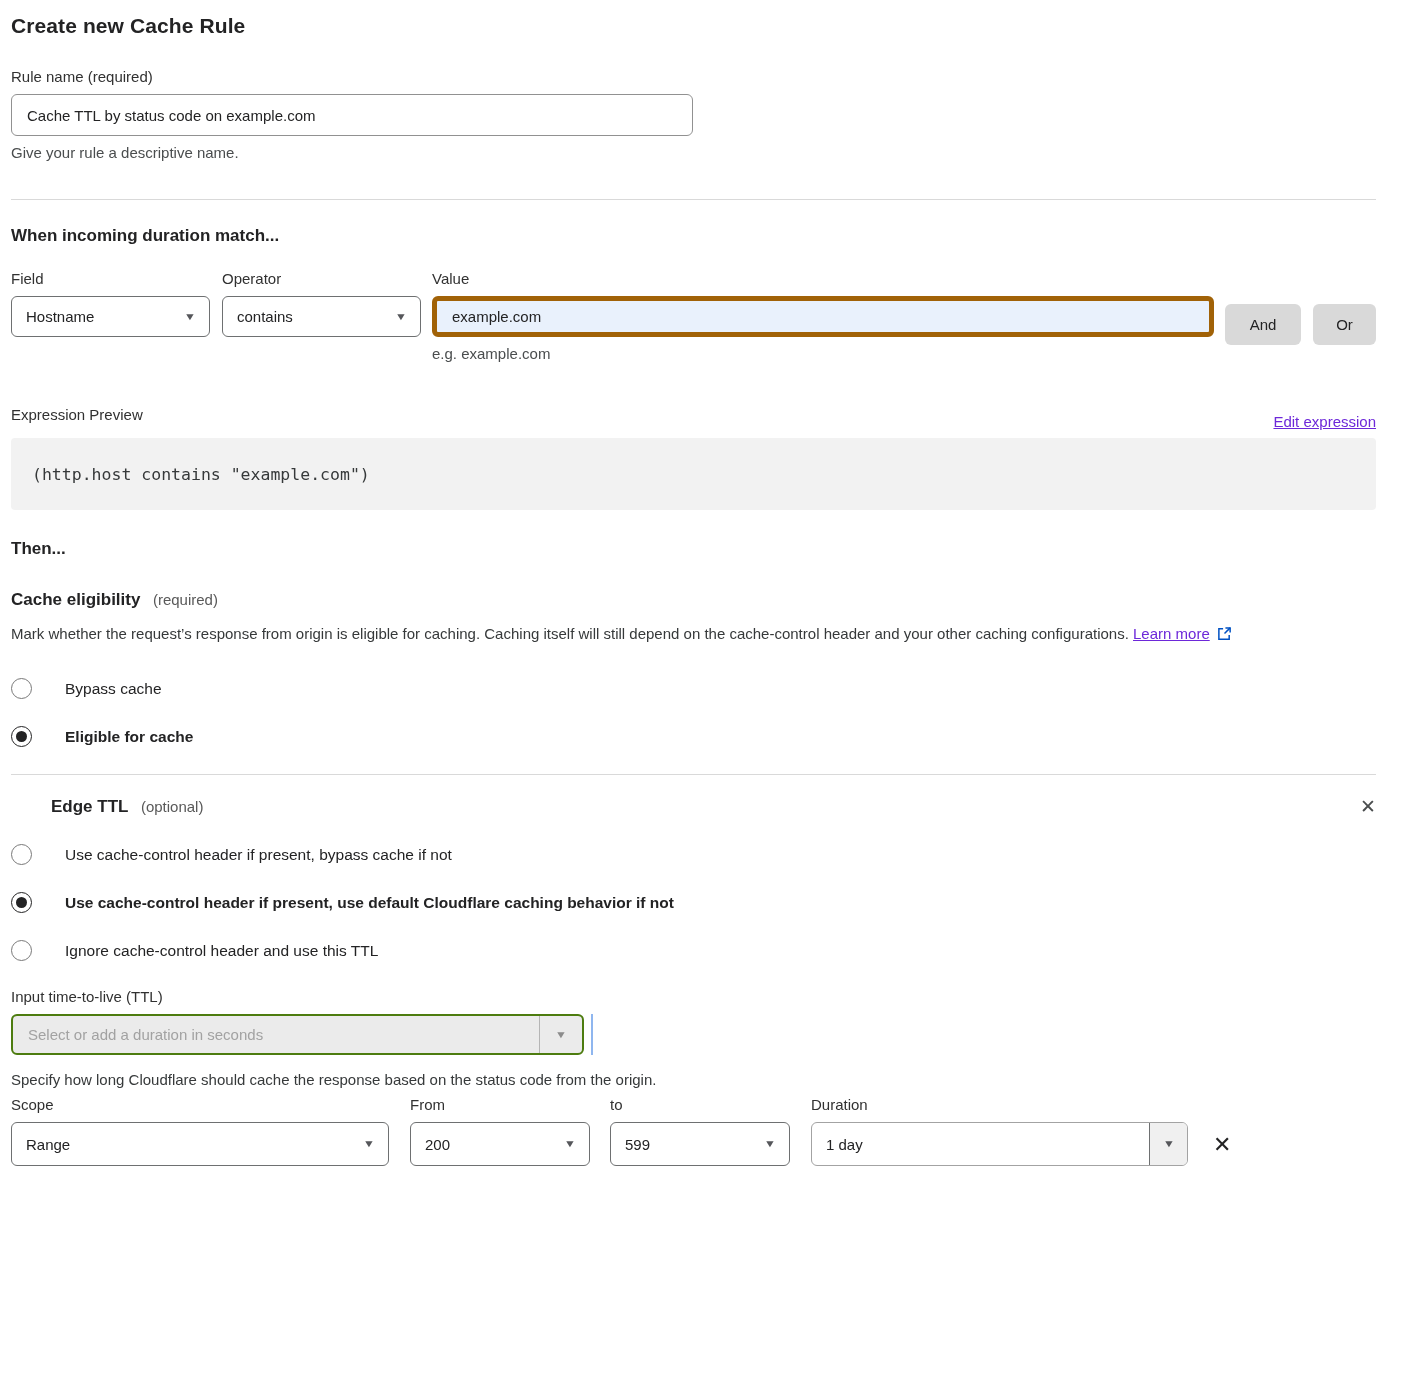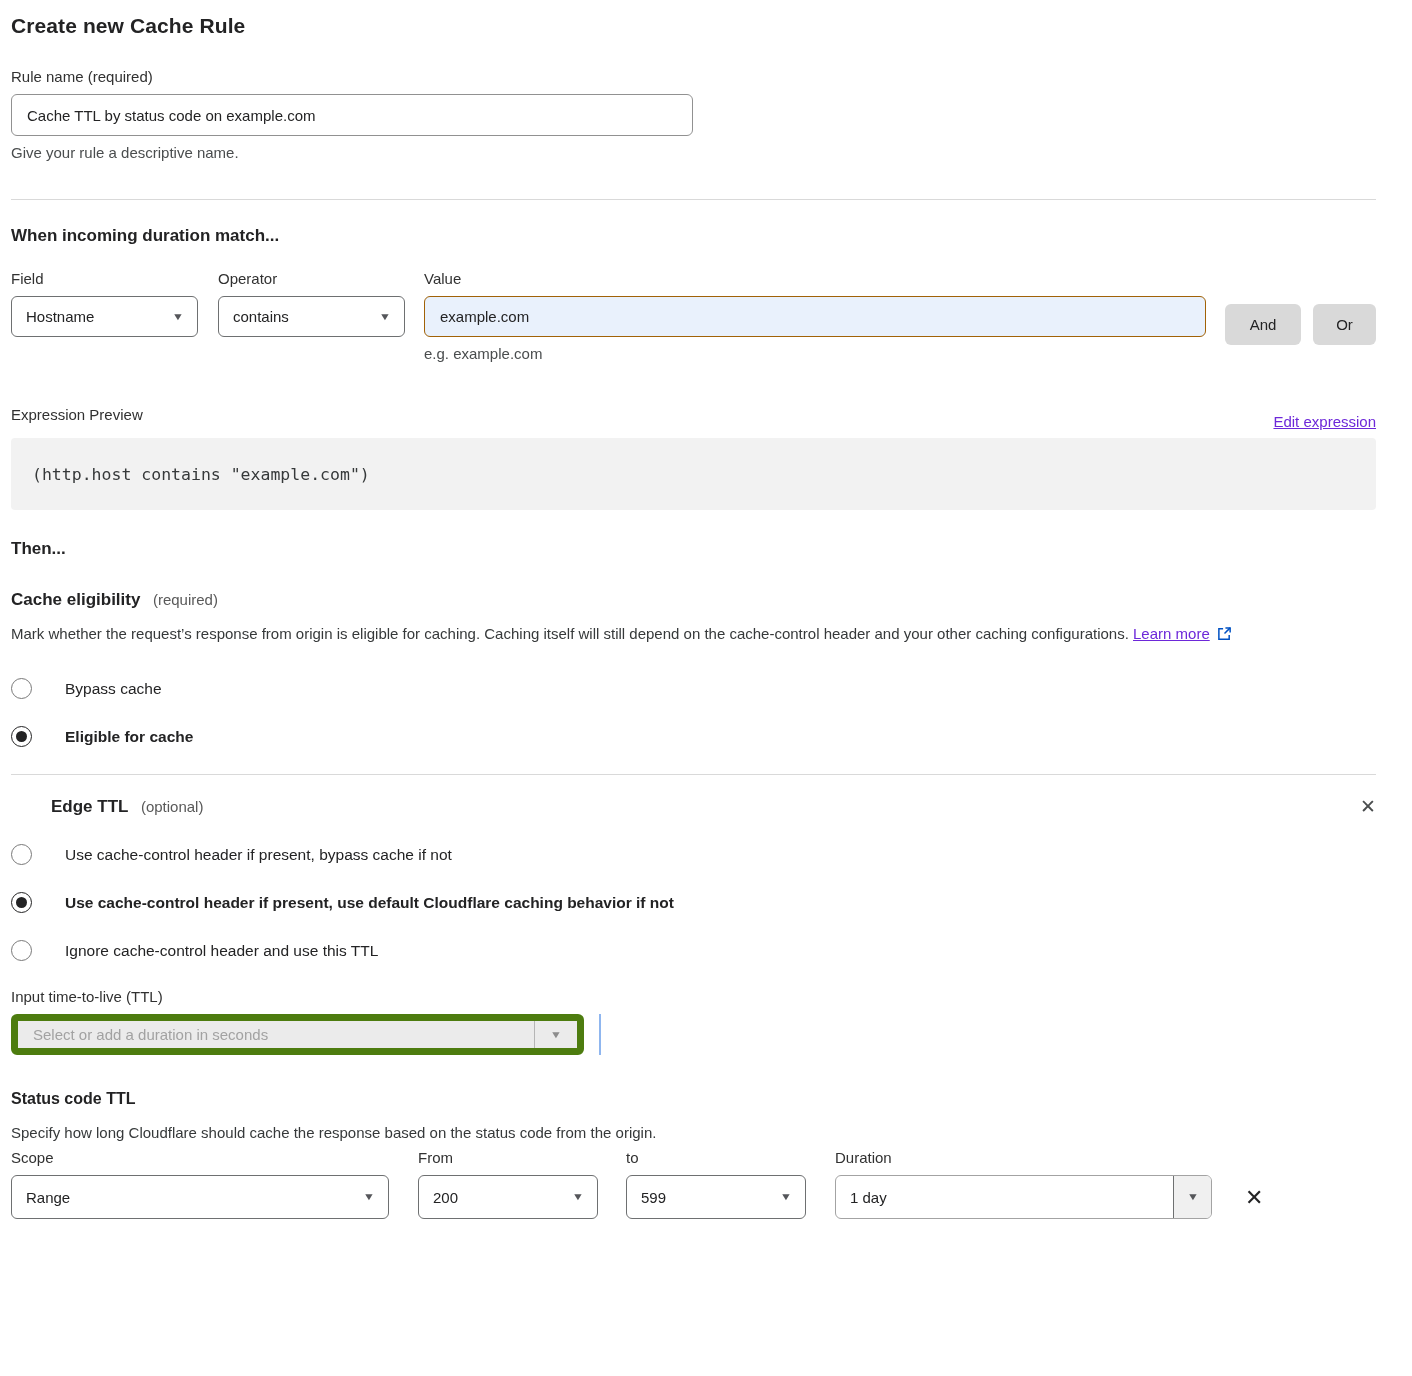--- a/index.html
+++ b/index.html
@@ -34,25 +34,25 @@
   
   .select {
     height: 41px; background: #fff;
     border: 1px solid #6e7071; border-radius: 6px;
     display: flex; align-items: center; justify-content: space-between;
     padding: 0 14px; font-size: 15px; color: #232324;
     cursor: pointer;
   }
   .caret { font-size: 10px; color: #55565a; line-height: 1; transform: scaleX(1.25); }
 
-  .row { display: flex; align-items: flex-start; gap: 8px; }
+  .row { display: flex; align-items: flex-start; }
 
   .value-input {
     width: 782px; height: 41px;
-    border: 1px solid #a16207; border-radius: 6px;
+    border: 5px solid #a16207; border-radius: 6px;
     background: #e9f1fc; padding: 0 15px;
     font-size: 15px; color: #232324; outline: none;
     font-family: "Liberation Sans", sans-serif;
   }
 
   .btn {
     height: 41px; border: none; border-radius: 6px;
     background: #d9d9d9; color: #232324;
     font-size: 15px; font-family: "Liberation Sans", sans-serif;
     cursor: pointer;
@@ -88,21 +88,21 @@
   .radio-row.selected .radio-label { font-weight: 700; }
 
   .close-x {
     font-size: 19px; color: #4a4d4e; cursor: pointer; line-height: 1;
     font-weight: 400; user-select: none;
   }
 
   
   .combo-disabled {
     width: 573px; height: 41px;
-    background: #ebebeb; border: 7px solid #4d7c0f; border-radius: 6px;
+    background: #ebebeb; border: 2px solid #4d7c0f; border-radius: 6px;
     display: flex; align-items: stretch; overflow: hidden;
   }
   .combo-disabled .combo-text {
     flex: 1; display: flex; align-items: center; padding: 0 15px;
     font-size: 15px; color: #a2a2a2;
   }
   .combo-disabled .combo-arrow {
     width: 43px; border-left: 1px solid #b5b5b5;
     display: flex; align-items: center; justify-content: center;
   }
@@ -233,21 +233,20 @@
     <div class="combo-disabled">
       <div class="combo-text">Select or add a duration in seconds</div>
       <div class="combo-arrow">
           <span class="caret" style="color:#8c8c8c;">▼</span>
         </div>
     </div>
     <div class="blue-caret"></div>
   </div>
 
   
-  <h2 style="margin-top:35px; font-size:16px;">Status code TTL</h2>
   <div class="desc" style="margin-top:11px;">Specify how long Cloudflare should cache the response based on the status code from the origin.</div>
 
   <div class="row" style="margin-top:2px;">
     <div style="width:378px; margin-right:21px;">
       <div class="label">Scope</div>
       <div class="select bottom-select">
         <span>Range</span>
         <span class="caret">▼</span>
       </div>
     </div>

